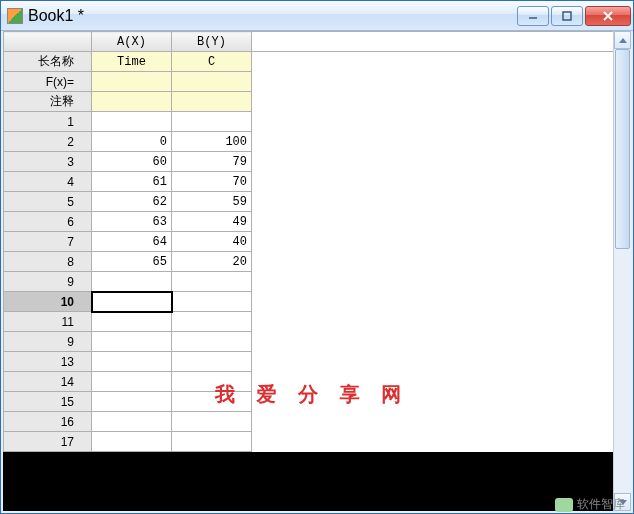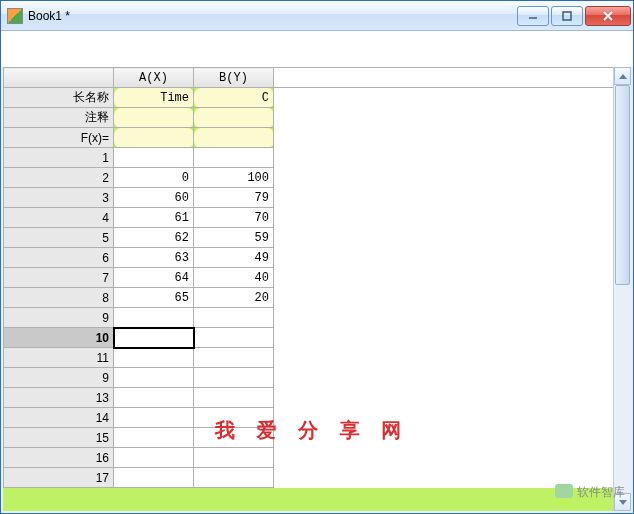--- a/index.html
+++ b/index.html
@@ -19,47 +19,46 @@
   border-bottom: 1px solid #9fb9d9;
   display: flex; align-items: center;
   padding: 0 2px 0 6px;
 }
 .titlebar .icon {
   width: 16px; height: 16px;
   margin-right: 5px;
   background: linear-gradient(135deg, #ff9e3d 0%, #ff9e3d 50%, #4ea852 50%, #4ea852 100%);
   border: 1px solid #888;
 }
-.titlebar .title { font-size: 12px; color: #000; flex: 1; }
+.titlebar .title { font-size: 16px; color: #000; flex: 1; }
 .win-controls { display: flex; gap: 2px; }
 .win-btn {
   width: 32px; height: 20px;
   border: 1px solid #6c98c4;
   border-radius: 3px;
   display: flex; align-items: center; justify-content: center;
   background: linear-gradient(#fdfeff, #daeafc 45%, #c5ddf6 46%, #d7e8fb);
   cursor: pointer;
 }
 .win-btn.close {
   width: 46px;
   background: linear-gradient(#f6a6a0, #e76d63 45%, #d9483c 46%, #e3675b);
   border-color: #a03d36;
 }
 .win-glyph { stroke: #3a5b7d; stroke-width: 1.5; fill: none; }
 .win-btn.close .win-glyph { stroke: #fff; stroke-width: 2; }
 
 .client {
   flex: 1;
-  background: #bef264;
+  background: #000000;
   border: 2px solid #e6eef8;
   border-top: none;
   display: flex;
   overflow: hidden;
   position: relative;
-  margin-top: 36px;
 }
 
 .grid-area {
   flex: 1;
   overflow: hidden;
   position: relative;
 }
 
 table { border-collapse: collapse; width: 100%; }
 th, td {
@@ -74,23 +73,23 @@
 }
 th {
   background: #e8e8e8;
   font-weight: normal;
 }
 th.colhead {
   background: linear-gradient(#f7f7f7, #e2e2e2);
   text-align: center;
   font-family: "Courier New", monospace;
 }
-th.rowhead { text-align: right; width: 110px; padding-right: 4px; }
+th.rowhead { text-align: right; width: 88px; padding-right: 17px; }
 th.rowhead.num { text-align: right; }
-td.meta { background: #fcfbcf; text-align: right; font-family: "Courier New", monospace; border-radius: 7px; }
+td.meta { background: #fcfbcf; text-align: center; font-family: "Courier New", monospace; }
 td.norm { font-family: "Courier New", monospace; }
 th.corner { background: linear-gradient(#f7f7f7, #e2e2e2); }
 tr.sel th.rowhead { background: #c9c9c9; font-weight: bold; }
 tr.sel td.norm.first { outline: 2px solid #000; outline-offset: -1px; }
 td.last { border-right: 1px solid #b0b0b0; }
 
 .vscroll {
   width: 18px;
   background: #eef3fa;
   border-left: 1px solid #c1cfe0;
@@ -160,23 +159,23 @@
   position: absolute; left: 212px; top: 350px;
   font-size: 20px; font-weight: bold; color: #dc2e2e;
   letter-spacing: 8px; pointer-events: none;
 }
 .watermark2 {
   position: absolute; left: 232px; top: 385px;
   font-size: 14px; font-weight: bold; color: #dc2e2e;
   pointer-events: none;
 }
 .brand {
-  position: absolute; right: 8px; bottom: 12px;
+  position: absolute; right: 8px; bottom: 0;
   font-size: 12px; color: #888;
-  display: flex; align-items: flex-start; gap: 4px;
+  display: flex; align-items: center; gap: 4px;
 }
 .brand .bicon { width: 18px; height: 14px; background: #9fd79f; border-radius: 3px; }
 </style>
 </head>
 <body>
 
 <div class="window">
   <div class="titlebar">
     <div class="icon"></div>
     <div class="title">Book1 *</div>
@@ -211,27 +210,27 @@
           </tr>
         </thead>
         <tbody id="tbody">
             <tr>
               <th class="rowhead">长名称</th>
               <td class="meta">Time</td>
               <td class="meta">C</td>
               <td class="last" style="border:none"></td>
             </tr>
             <tr>
-              <th class="rowhead">注释</th>
+              <th class="rowhead">F(x)=</th>
               <td class="meta"></td>
               <td class="meta"></td>
               <td class="last" style="border:none"></td>
             </tr>
             <tr>
-              <th class="rowhead">F(x)=</th>
+              <th class="rowhead">注释</th>
               <td class="meta"></td>
               <td class="meta"></td>
               <td class="last" style="border:none"></td>
             </tr>
             <tr>
               <th class="rowhead num">1</th>
               <td class="norm first"></td>
               <td class="norm"></td>
               <td class="last" style="border:none"></td>
             </tr>

